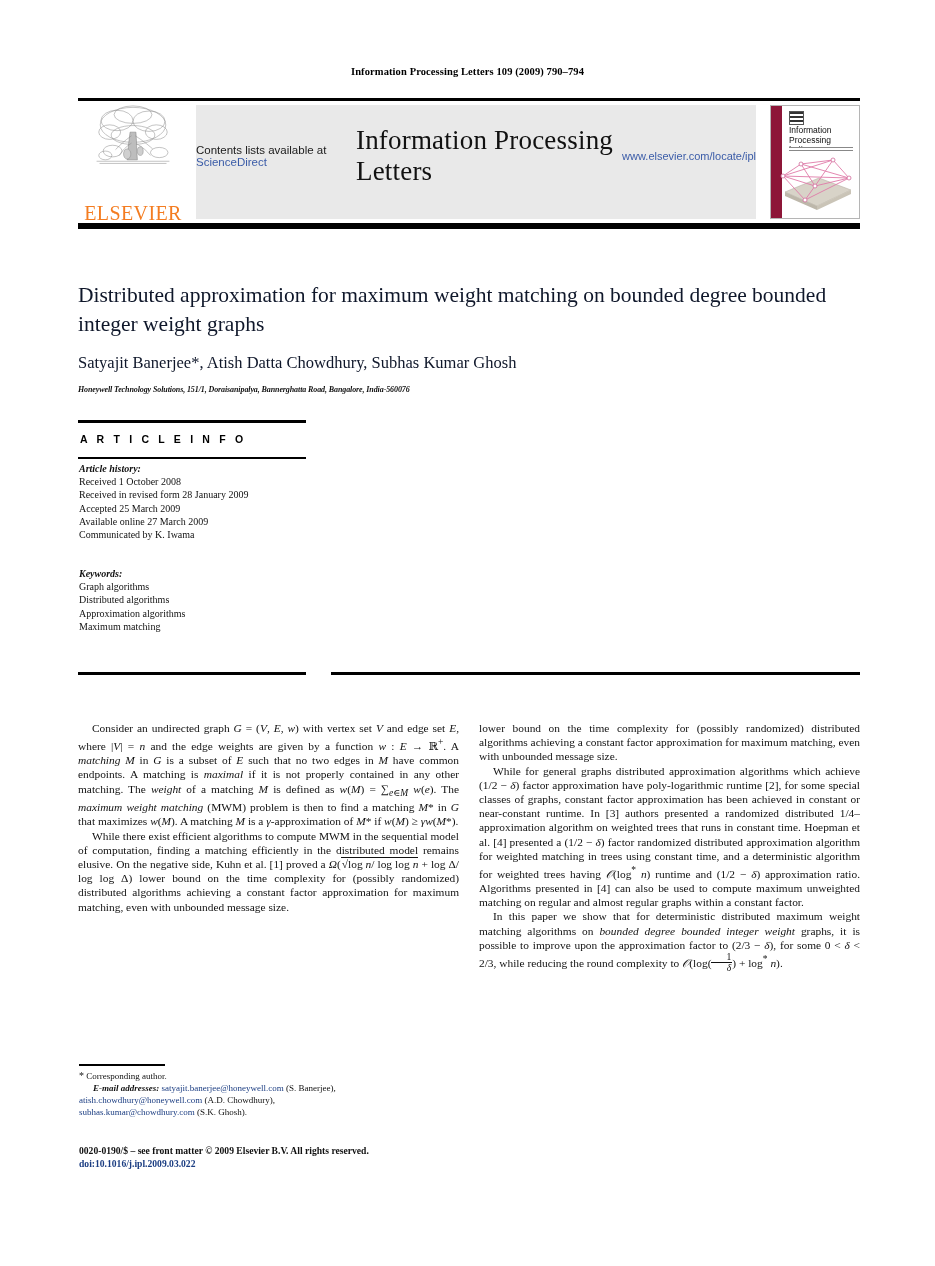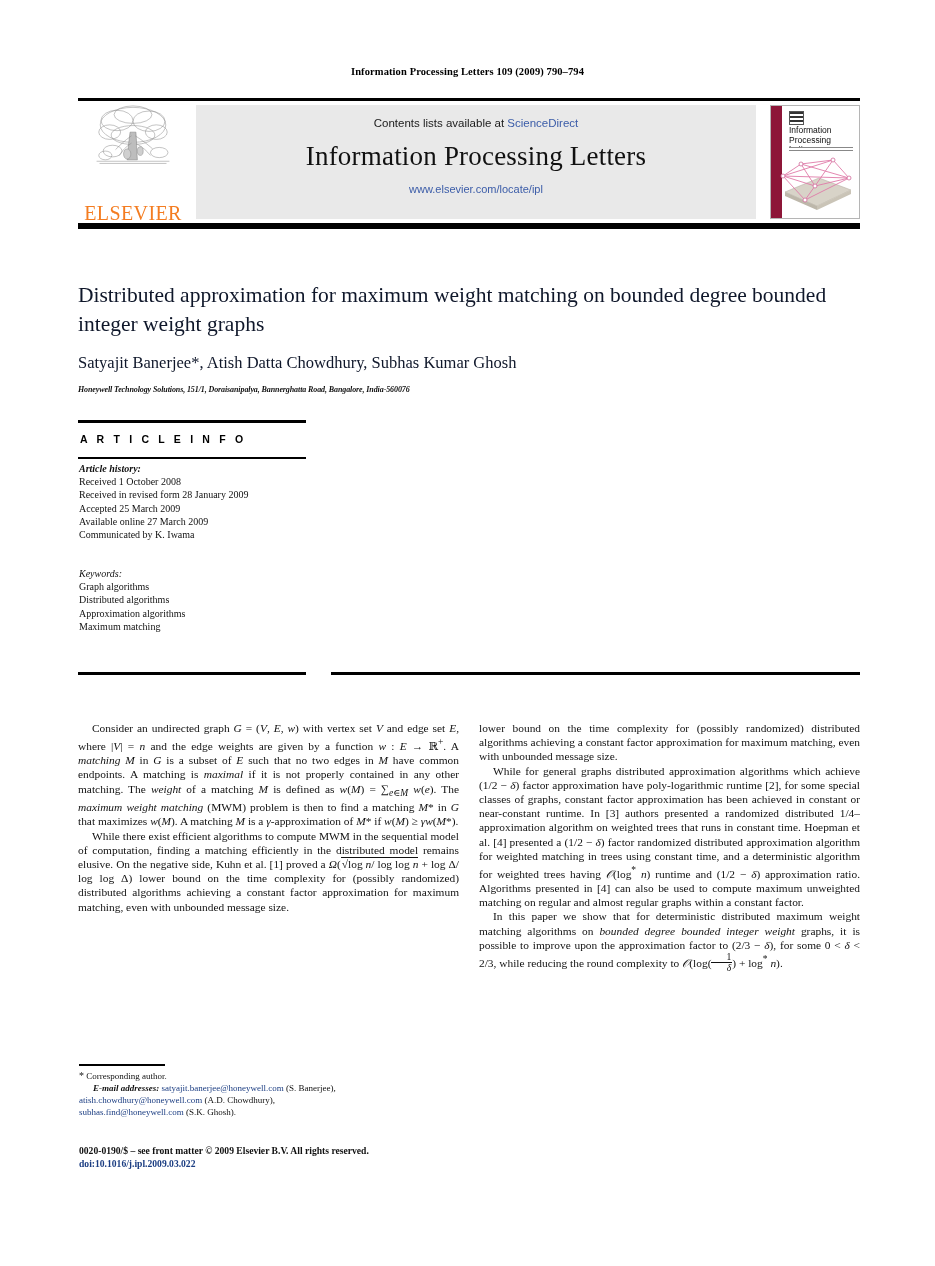--- a/index.html
+++ b/index.html
@@ -48,21 +48,21 @@
     color: #F47C20;
     font-size: 20px;
     letter-spacing: 0.4px;
     line-height: 1;
     margin-top: 1px;
     font-weight: normal;
   }
   .contents-panel {
     flex: 1 1 auto;
     background: #e9e9e9;
-    display: flex; flex-direction: column;
+    display: flex; flex-direction: row;
     align-items: center; justify-content: space-between;
     padding: 12px 0 24px 0;
     margin: 4px 8px 4px 8px;
   }
   .contents-line {
     font-family: "Liberation Sans", sans-serif;
     font-size: 11.5px;
     color: #1a1a1a;
   }
   .sd-link { color: #3b5ca8; }
@@ -145,21 +145,21 @@
   }
   .history {
     position: absolute; left: 79px; top: 462px; width: 240px;
     font-size: 10px; line-height: 13.2px; color: #111;
   }
   .history .lab { font-style: italic; font-weight: bold; }
   .keywords {
     position: absolute; left: 79px; top: 567px; width: 240px;
     font-size: 10px; line-height: 13.2px; color: #111;
   }
-  .keywords .lab { font-style: italic; font-weight: normal; }
+  .keywords .lab { font-style: italic; font-weight: bold; }
 
   
   .col {
     position: absolute; top: 721px; width: 381px;
     font-size: 11.4px; line-height: 14.2px;
     text-align: justify;
     color: #111;
   }
   .col-left { left: 78px; }
   .col-right { left: 479px; }
@@ -325,21 +325,21 @@
     <p><span>While for general graphs distributed approximation algorithms which achieve </span>(1/2 − <span class="mi">δ</span>)<span> factor approximation have poly-logarithmic runtime [2], for some special classes of graphs, constant factor approximation has been achieved in constant or near-constant runtime. In [3] authors presented a randomized distributed 1/4–approximation algorithm on weighted trees that runs in constant time. Hoepman et al. [4] presented a </span>(1/2 − <span class="mi">δ</span>)<span> factor randomized distributed approximation algorithm for weighted matching in trees using constant time, and a deterministic algorithm for weighted trees having </span><span class="mi">𝒪</span>(log<sup>*</sup> <span class="mi">n</span>)<span> runtime and </span>(1/2 − <span class="mi">δ</span>)<span> approximation ratio. Algorithms presented in [4] can also be used to compute maximum unweighted matching on regular and almost regular graphs within a constant factor.</span></p>
 
     <p><span>In this paper we show that for deterministic distributed maximum weight matching algorithms on </span><i>bounded degree bounded integer weight</i><span> graphs, it is possible to improve upon the approximation factor to </span>(2/3 − <span class="mi">δ</span>)<span>, for some </span>0 &lt; <span class="mi">δ</span> &lt; 2/3<span>, while reducing the round complexity to </span><span class="mi">𝒪</span>(log(<span class="frac"><span class="num">1</span><span class="den"><span class="mi">δ</span></span></span>) + log<sup>*</sup> <span class="mi">n</span>)<span>.</span></p>
   </div>
 
   <div class="fn-rule"></div>
   <div class="footnote">
     <div class="fn-line1"><span class="star">*</span> <span>Corresponding author.</span></div>
     <div class="fn-line2"><span class="lab">E-mail addresses:</span> <span class="mail">satyajit.banerjee@honeywell.com</span> <span>(S. Banerjee),</span></div>
     <div><span class="mail">atish.chowdhury@honeywell.com</span> <span>(A.D. Chowdhury),</span></div>
-    <div><span class="mail">subhas.find@honeywell.com</span> <span>(S.K. Ghosh).</span></div>
+    <div><span class="mail">subhas.kumar@chowdhury.com</span> <span>(S.K. Ghosh).</span></div>
   </div>
 
   <div class="copyright">
     <div>0020-0190/$ – see front matter © 2009 Elsevier B.V. All rights reserved.</div>
     <div class="doi">doi:10.1016/j.ipl.2009.03.022</div>
   </div>
 
 </div>
 
 </body></html>

